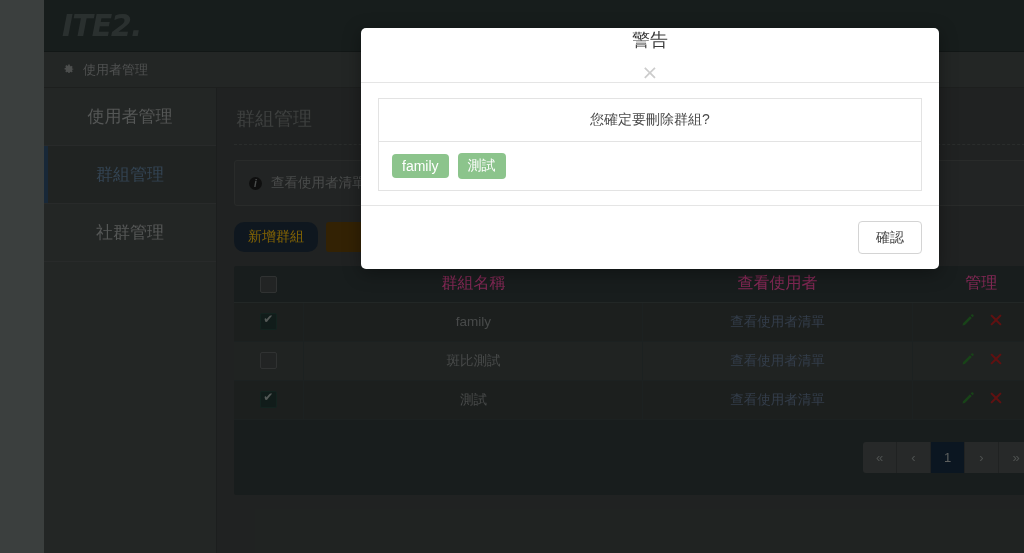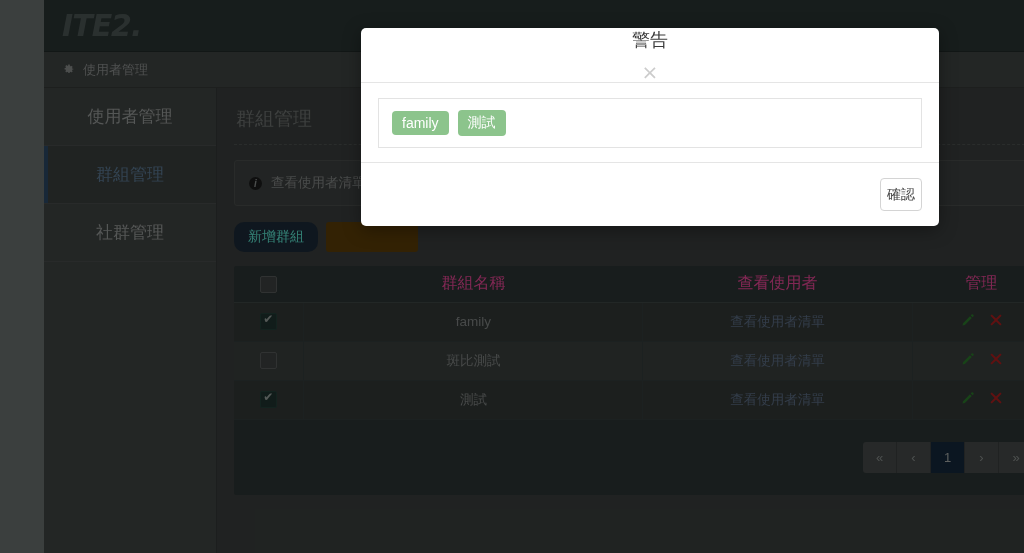--- a/index.html
+++ b/index.html
@@ -75,21 +75,21 @@
     font-size: 10px; font-weight: bold; font-style: italic;
     flex: 0 0 13px;
   }
 
   .toolbar { margin-top: 16px; display: flex; gap: 8px; }
   .btn {
     height: 30px; padding: 0 14px; border-radius: 3px;
     font-size: 14px; display: inline-flex; align-items: center; justify-content: center;
     border: none; cursor: pointer;
   }
-  .btn-primary { background: #1d2b3a; color: #5eead4; border-radius: 10px; }
+  .btn-primary { background: #1d2b3a; color: #eab308; border-radius: 10px; }
   .btn-warning { background: #5e3f08; color: #8b7b58; }
 
   .table-wrap { margin-top: 14px; background: #2d3635; border-radius: 2px; }
   table { width: 100%; border-collapse: collapse; }
   thead th {
     height: 36px; font-size: 16px; color: #ec4899; font-weight: normal;
     border-bottom: 1px solid #3e4746;
   }
   tbody td {
     height: 39px; font-size: 13.5px; color: #828685; text-align: center;
@@ -159,21 +159,21 @@
   .badge-row { height: 48px; display: flex; align-items: center; gap: 9px; padding: 0 13px; }
   .badge {
     background: #8cc48c; color: #ffffff; font-size: 14px;
     padding: 4px 10px; border-radius: 4px; display: inline-block;
   }
   .modal-footer {
     height: 64px; border-top: 1px solid #e5e5e5;
     display: flex; align-items: center; justify-content: flex-end; padding-right: 17px;
   }
   .btn-confirm {
-    height: 33px; padding: 0 6px; font-size: 14px;
+    height: 33px; padding: 0 17px; font-size: 14px;
     background: #ffffff; color: #444444;
     border: 1px solid #d4d4d4; border-radius: 4px; cursor: pointer;
   }
 </style>
 </head>
 <body>
 
 <div class="app">
 
   <div class="page">
@@ -312,20 +312,21 @@
 
   <div class="backdrop"></div>
 
   <div class="modal">
     <div class="modal-header">
       <div class="modal-title">警告</div>
       <button class="modal-close">×</button>
     </div>
     <div class="modal-body">
       <div class="confirm-box">
+        <div class="confirm-msg">您確定要刪除群組?</div>
         <div class="badge-row">
           <span class="badge">family</span>
           <span class="badge">測試</span>
         </div>
       </div>
     </div>
     <div class="modal-footer">
       <button class="btn-confirm">確認</button>
     </div>
   </div>

